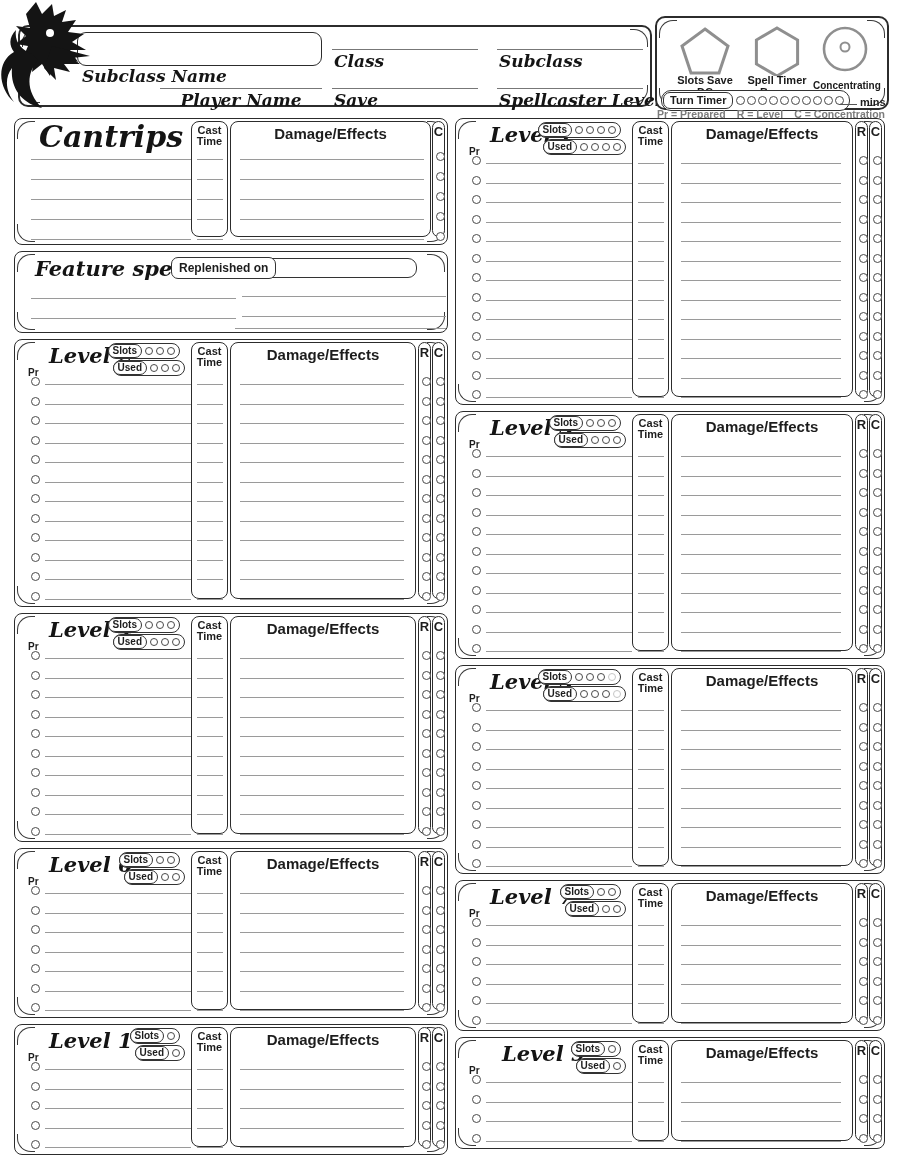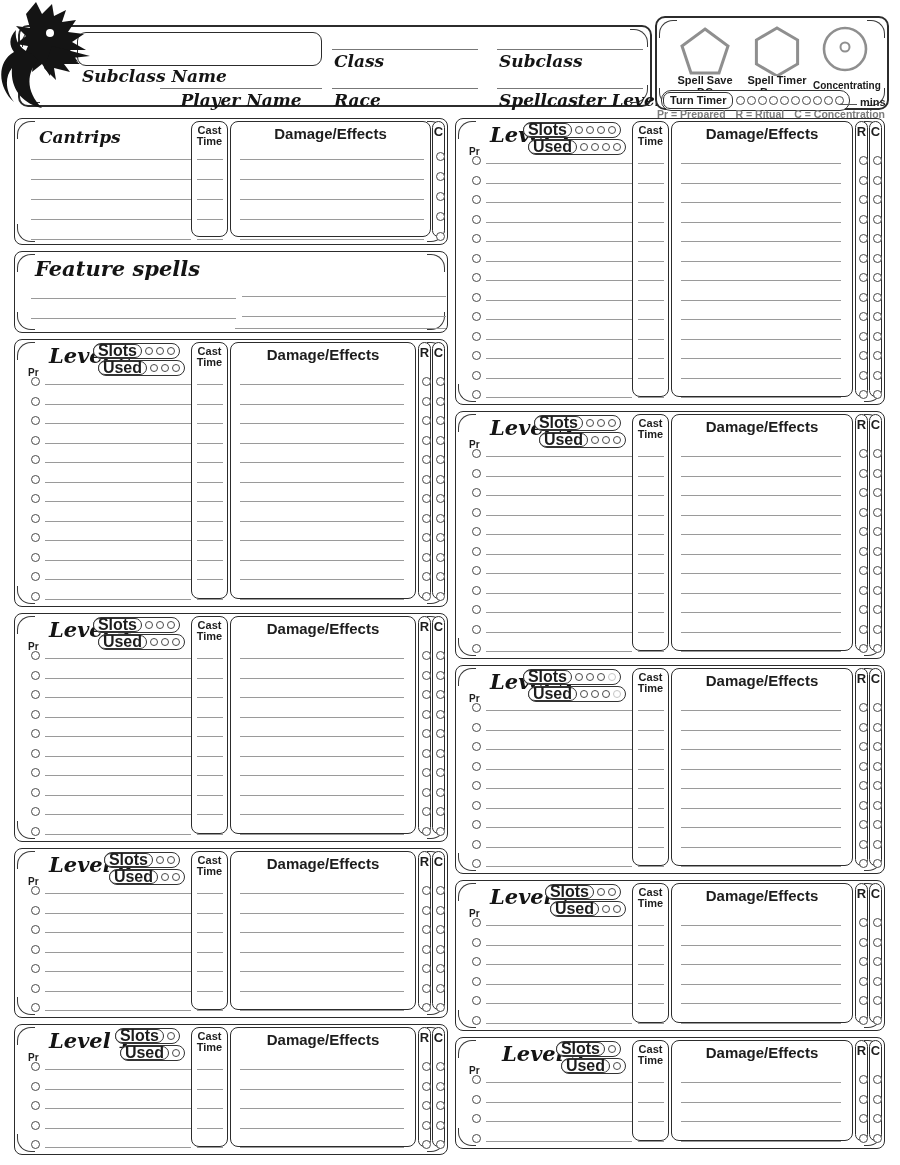--- a/index.html
+++ b/index.html
@@ -26,21 +26,21 @@
   .circ.faint{border-color:#c6c6c6;}
   .legend{position:absolute;display:flex;justify-content:space-between;color:#7c7c7c;font-size:10.5px;font-weight:600;text-align:center;}
   
   #col-left{position:absolute;left:14px;top:118px;width:434px;}
   #col-right{position:absolute;left:455px;top:118px;width:430px;}
   .block{position:relative;border:1.7px solid #2c2c2c;border-radius:8px;background:#fff;margin-bottom:6px;box-sizing:border-box;}
   .b-title{position:absolute;font-size:21px;line-height:24px;white-space:nowrap;}
   .slots-grp{position:absolute;top:3px;display:flex;flex-direction:column;align-items:flex-end;gap:1px;}
   .slot-row{display:flex;align-items:center;gap:3px;border:1.3px solid #333;border-radius:8px;
             padding:0 4px 0 0;background:#fff;height:14px;}
-  .slot-row .pill{font-size:16px;line-height:12px;padding:0 4px;margin:-1px 0 -1px -1px;height:14px;box-sizing:border-box;}
+  .slot-row .pill{font-size:10px;line-height:12px;padding:0 4px;margin:-1px 0 -1px -1px;height:14px;box-sizing:border-box;}
   .slot-row .circ{width:8px;height:8px;}
   .slot-row.srow-slots{margin-right:5px;}
   .pr-lab{position:absolute;font-size:10px;font-weight:700;}
   .colrect{position:absolute;border:1.6px solid #2c2c2c;border-radius:8px;background:#fff;box-sizing:border-box;}
   .col-head{position:absolute;top:3px;left:0;right:0;text-align:center;font-weight:700;}
   .cast-head{font-size:11px;line-height:11px;}
   .dmg-head{font-size:15px;line-height:18px;}
   .rc-head{font-size:13px;line-height:14px;}
   .wline{position:absolute;height:0;border-bottom:1.2px solid #9a9a9a;}
   .rep-wrap{position:absolute;display:flex;align-items:center;border:1.4px solid #333;border-radius:9px;background:#fff;height:20px;box-sizing:border-box;}
@@ -64,21 +64,21 @@
     <div class="fline" style="left:312px;top:22px;width:146px;"></div>
     <div class="flab fancy" style="left:314px;top:24px;">Class</div>
 
     <div class="fline" style="left:477px;top:22px;width:146px;"></div>
     <div class="flab fancy" style="left:479px;top:24px;">Subclass</div>
 
     <div class="fline" style="left:140px;top:61px;width:162px;"></div>
     <div class="flab fancy" style="left:140px;top:63px;width:162px;text-align:center;">Player Name</div>
 
     <div class="fline" style="left:312px;top:61px;width:146px;"></div>
-    <div class="flab fancy" style="left:314px;top:63px;">Race</div>
+    <div class="flab fancy" style="left:314px;top:63px;">Save</div>
 
     <div class="fline" style="left:477px;top:61px;width:146px;"></div>
     <div class="flab fancy" style="left:479px;top:63px;">Spellcaster Level</div>
   </div>
 
   <svg class="abs" style="left:0;top:0;z-index:3;" width="96" height="116" viewBox="0 0 96 116">
     <path fill="#141414" d="M36,2 L42,14 L52,4 L54,16 L66,10 L62,22 L76,20 L68,32 L84,34 L72,42 L86,50 L70,50 L78,62 L62,56 L64,70 L52,62 L50,76 L42,64 L32,72 L34,56 L22,60 L28,46 L16,44 L26,36 L16,26 L30,28 L26,14 Z"></path>
     <circle cx="50" cy="33" r="4" fill="#fff"></circle>
     <path fill="#141414" d="M52,46 L90,56 L72,58 L80,64 L64,64 L70,72 L54,68 L56,80 L44,68 Z"></path>
     <path fill="#141414" d="M38,60 C26,74 26,92 42,108 C24,104 10,90 12,68 C4,78 6,92 14,102 C-2,88 -4,62 14,52 C8,44 10,36 16,30 C14,42 22,50 32,54 Z"></path>
@@ -95,21 +95,21 @@
     </svg>
     <svg class="abs" style="left:94px;top:8px;" width="52" height="50" viewBox="0 0 52 50">
       <polygon points="26,2 46.6,14 46.6,38 26,50 5.4,38 5.4,14" fill="none" stroke="#8f8f8f" stroke-width="3"></polygon>
     </svg>
     <svg class="abs" style="left:164px;top:7px;" width="48" height="48" viewBox="0 0 48 48">
       <circle cx="24" cy="24" r="21" fill="none" stroke="#8f8f8f" stroke-width="2.6"></circle>
       <circle cx="24" cy="22" r="4.5" fill="none" stroke="#8f8f8f" stroke-width="2"></circle>
     </svg>
 
     <div class="shape-label" style="left:11px;top:56px;width:74px;">
-      <div>Spell Save</div>
+      <div>Slots Save</div>
       <div>DC</div>
     </div>
     <div class="shape-label" style="left:83px;top:56px;width:74px;">
       <div>Spell Timer</div>
       <div>Bonus</div>
     </div>
     <div class="shape-label" style="left:156px;top:62px;width:66px;font-size:10px;">Concentrating</div>
 
     <div class="timer-wrap" style="left:4px;top:72px;">
       <span class="pill timer-pill">Turn Timer</span>
@@ -125,31 +125,31 @@
           <div class="circ"></div>
           <div class="circ"></div>
         </span>
     </div>
     <div class="fline" style="left:182px;top:86px;width:18px;border-color:#555;"></div>
     <div class="abs" style="left:203px;top:78px;font-weight:700;font-size:11px;text-align:center;">mins</div>
   </div>
 
   <div class="legend" style="left:657px;top:108px;width:228px;">
     <span>Pr = Prepared</span>
-    <span>R = Ritual</span>
+    <span>R = Level</span>
     <span>C = Concentration</span>
   </div>
 
   <div id="col-left">
       <div class="block" style="height: 127px;">
         <div class="corner ctl"></div>
         <div class="corner ctr"></div>
         <div class="corner cbl"></div>
         <div class="corner cbr"></div>
-        <div class="b-title fancy" style="left: 24px; top: 6px; font-size: 17px;">Cantrips</div>
+        <div class="b-title fancy" style="left: 24px; top: 6px; font-size: 30px;">Cantrips</div>
         <div class="colrect" style="left: 176px; width: 37px; top: 2px; bottom: 7px;">
           <div class="col-head cast-head">
             <div>Cast</div>
             <div>Time</div>
           </div>
         </div>
         <div class="colrect" style="inset: 2px 16px 7px 215px;">
           <div class="col-head dmg-head">Damage/Effects</div>
         </div>
         <div class="colrect" style="right: 2px; width: 13px; top: 2px; bottom: 7px;">
@@ -175,20 +175,23 @@
         <div class="wline" style="left: 182px; width: 26px; top: 120px;"></div>
         <div class="wline" style="left: 225px; width: 184px; top: 120px;"></div>
         <div class="circ" style="position: absolute; left: 421px; top: 113px;"></div>
       </div>
       <div class="block" style="height: 82px;">
         <div class="corner ctl"></div>
         <div class="corner ctr"></div>
         <div class="corner cbl"></div>
         <div class="corner cbr"></div>
         <div class="b-title fancy" style="left: 20px; top: 5px;">Feature spells</div>
+        <div class="rep-wrap" style="left: 156px; top: 6px; width: 246px;">
+          <span class="pill rep-pill">Replenished on</span>
+        </div>
         <div class="wline" style="left: 16px; width: 205px; top: 46px;"></div>
         <div class="wline" style="left: 16px; width: 205px; top: 66px;"></div>
         <div class="wline" style="left: 227px; width: 204px; top: 44px;"></div>
         <div class="wline" style="left: 227px; width: 204px; top: 64px;"></div>
         <div class="wline" style="left: 220px; width: 211px; top: 76px;"></div>
       </div>
       <div class="block" style="height: 268px;">
         <div class="corner ctl"></div>
         <div class="corner ctr"></div>
         <div class="corner cbl"></div>

